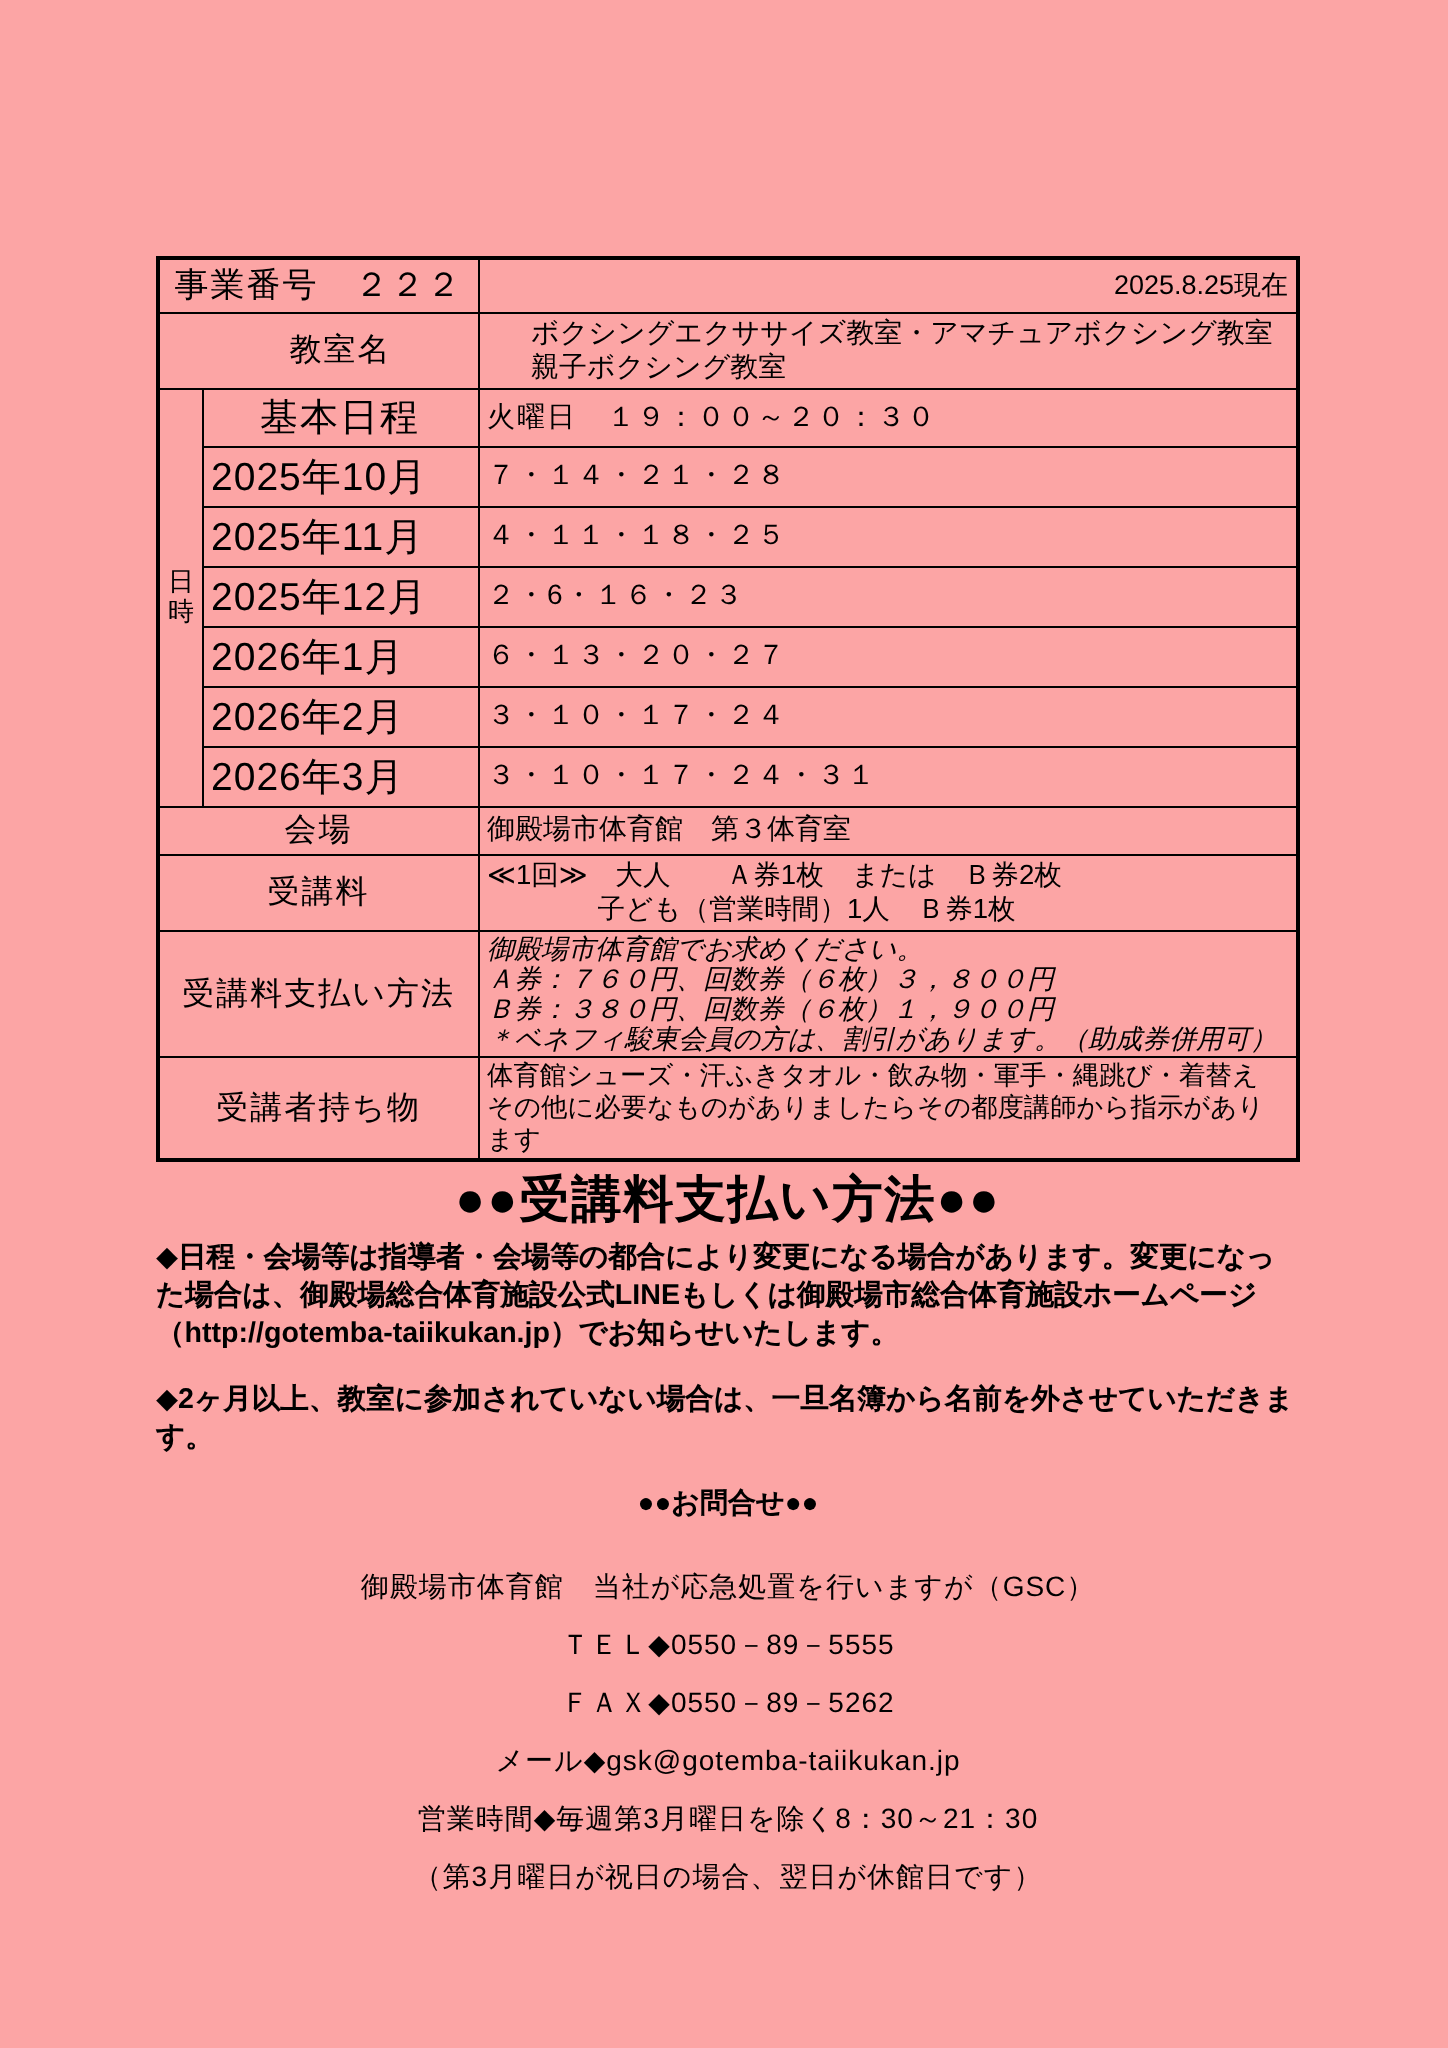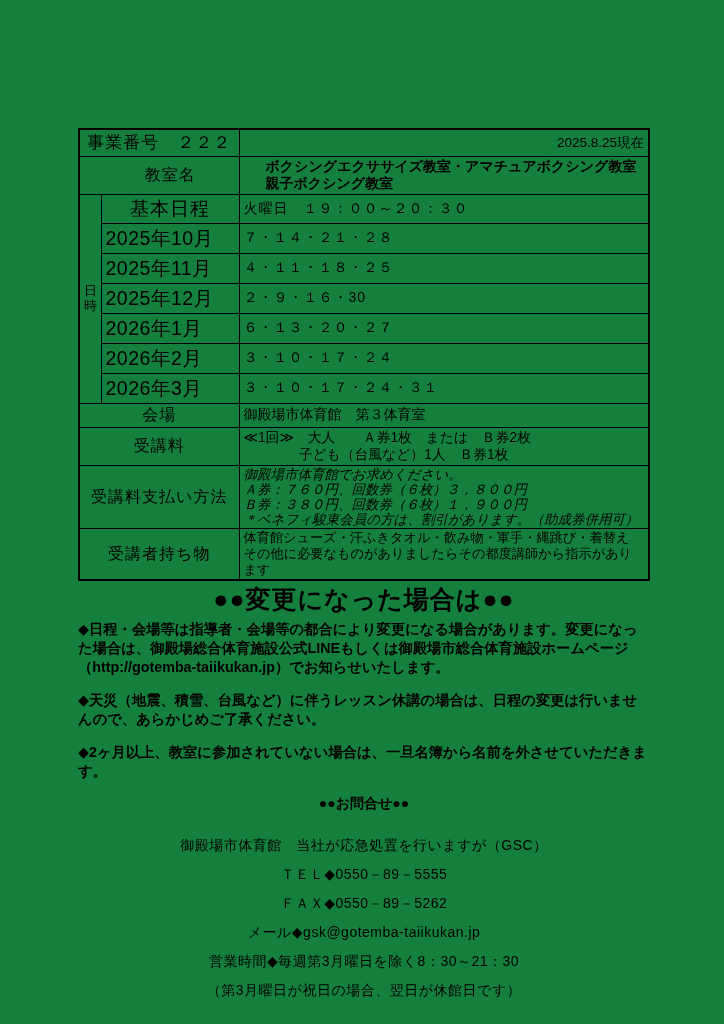--- a/index.html
+++ b/index.html
@@ -6,21 +6,21 @@
   html, body {
     margin: 0; padding: 0;
     background: #ffffff;
     color: #000000;
     font-family: "Liberation Sans", "DejaVu Sans", sans-serif;
   }
   .page {
     position: relative;
     width: 724px;
     height: 1024px;
-    background: #15803d;
+    background: #fca5a5;
     overflow: hidden;
   }
   .content {
     position: absolute;
     top: 128px;
     left: 78px;
     width: 570px;
   }
 
   
@@ -55,21 +55,21 @@
     width: 22px;
     padding: 0 2px;
     font-size: 13px;
     text-align: center;
     vertical-align: middle;
     word-break: break-all;
     line-height: 1.15;
   }
   td.val { font-size: 14px; }
   td.val.pre { white-space: pre-line; }
-  td.val.bold { font-weight: bold; line-height: 1.25; }
+  td.val.bold { font-weight: normal; line-height: 1.25; }
   td.val.big {
     font-size: 14px;
     letter-spacing: 1px;
     white-space: nowrap;
   }
   td.as-of {
     text-align: right;
     font-size: 13.5px;
     letter-spacing: 0;
   }
@@ -150,21 +150,21 @@
       <tr class="r-month">
         <td class="month">2025年10月</td>
         <td class="val big">７・１４・２１・２８</td>
       </tr>
       <tr class="r-month">
         <td class="month">2025年11月</td>
         <td class="val big">４・１１・１８・２５</td>
       </tr>
       <tr class="r-month">
         <td class="month">2025年12月</td>
-        <td class="val big">２・９・１６・30</td>
+        <td class="val big">２・6・１６・２３</td>
       </tr>
       <tr class="r-month">
         <td class="month">2026年1月</td>
         <td class="val big">６・１３・２０・２７</td>
       </tr>
       <tr class="r-month">
         <td class="month">2026年2月</td>
         <td class="val big">３・１０・１７・２４</td>
       </tr>
       <tr class="r-month">
@@ -173,43 +173,42 @@
       </tr>
 
       <tr class="r-venue">
         <td colspan="2" class="lbl">会場</td>
         <td class="val">御殿場市体育館　第３体育室</td>
       </tr>
 
       <tr class="r-fee">
         <td colspan="2" class="lbl">受講料</td>
         <td class="val pre fee-val">≪1回≫　大人　　Ａ券1枚　または　Ｂ券2枚
-　　　　子ども（台風など）1人　Ｂ券1枚</td>
+　　　　子ども（営業時間）1人　Ｂ券1枚</td>
       </tr>
 
       <tr class="r-pay">
         <td colspan="2" class="lbl">受講料支払い方法</td>
         <td class="val pre pay-val">御殿場市体育館でお求めください。
 Ａ券：７６０円、回数券（６枚）３，８００円
 Ｂ券：３８０円、回数券（６枚）１，９００円
 ＊ベネフィ駿東会員の方は、割引があります。（助成券併用可）</td>
       </tr>
 
       <tr class="r-bring">
         <td colspan="2" class="lbl">受講者持ち物</td>
         <td class="val pre bring-val">体育館シューズ・汗ふきタオル・飲み物・軍手・縄跳び・着替え
 その他に必要なものがありましたらその都度講師から指示があります</td>
       </tr>
     </tbody>
       </table>
 
     <div class="notice">
-      <div class="notice-title">●●変更になった場合は●●</div>
+      <div class="notice-title">●●受講料支払い方法●●</div>
       <p>◆日程・会場等は指導者・会場等の都合により変更になる場合があります。変更になった場合は、御殿場総合体育施設公式LINEもしくは御殿場市総合体育施設ホームページ（http://gotemba-taiikukan.jp）でお知らせいたします。</p>
-      <p>◆天災（地震、積雪、台風など）に伴うレッスン休講の場合は、日程の変更は行いませんので、あらかじめご了承ください。</p>
       <p>◆2ヶ月以上、教室に参加されていない場合は、一旦名簿から名前を外させていただきます。</p>
     </div>
 
     <div class="contact">
       <div class="contact-title">●●お問合せ●●</div>
       <div class="contact-line">御殿場市体育館　当社が応急処置を行いますが（GSC）</div>
       <div class="contact-line">ＴＥＬ◆0550－89－5555</div>
       <div class="contact-line">ＦＡＸ◆0550－89－5262</div>
       <div class="contact-line">メール◆gsk@gotemba-taiikukan.jp</div>
       <div class="contact-line">営業時間◆毎週第3月曜日を除く8：30～21：30</div>

